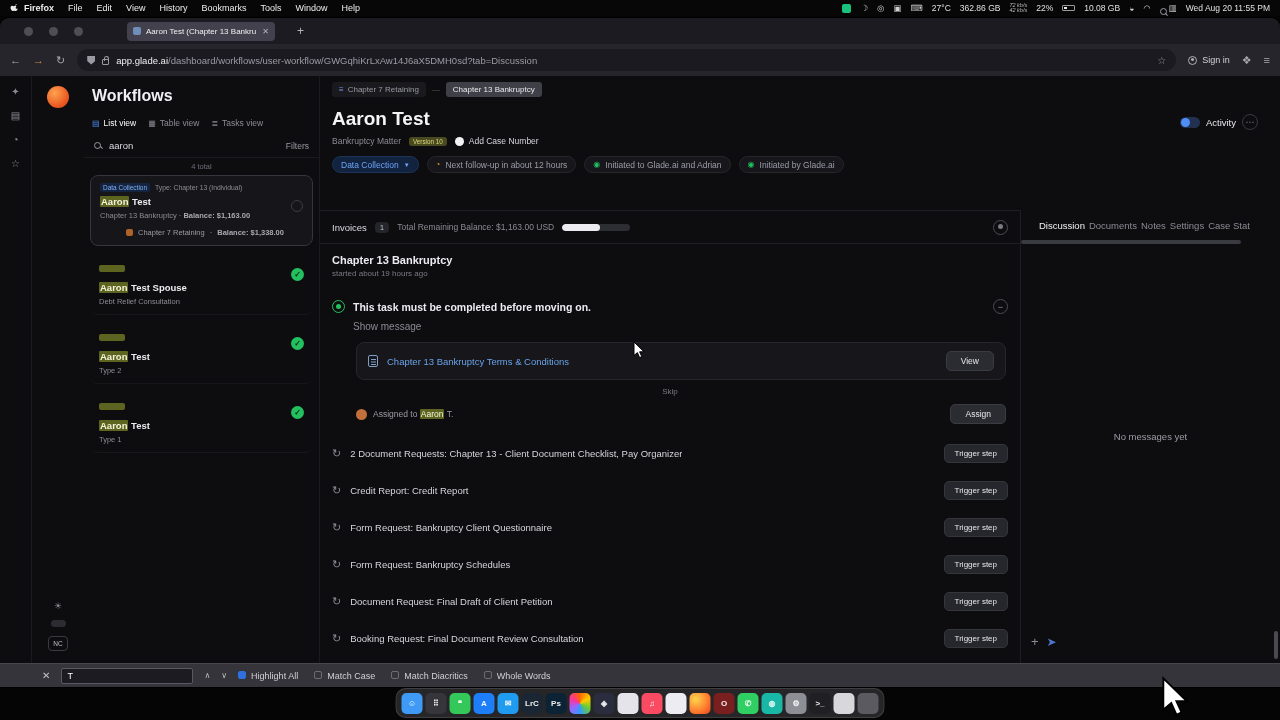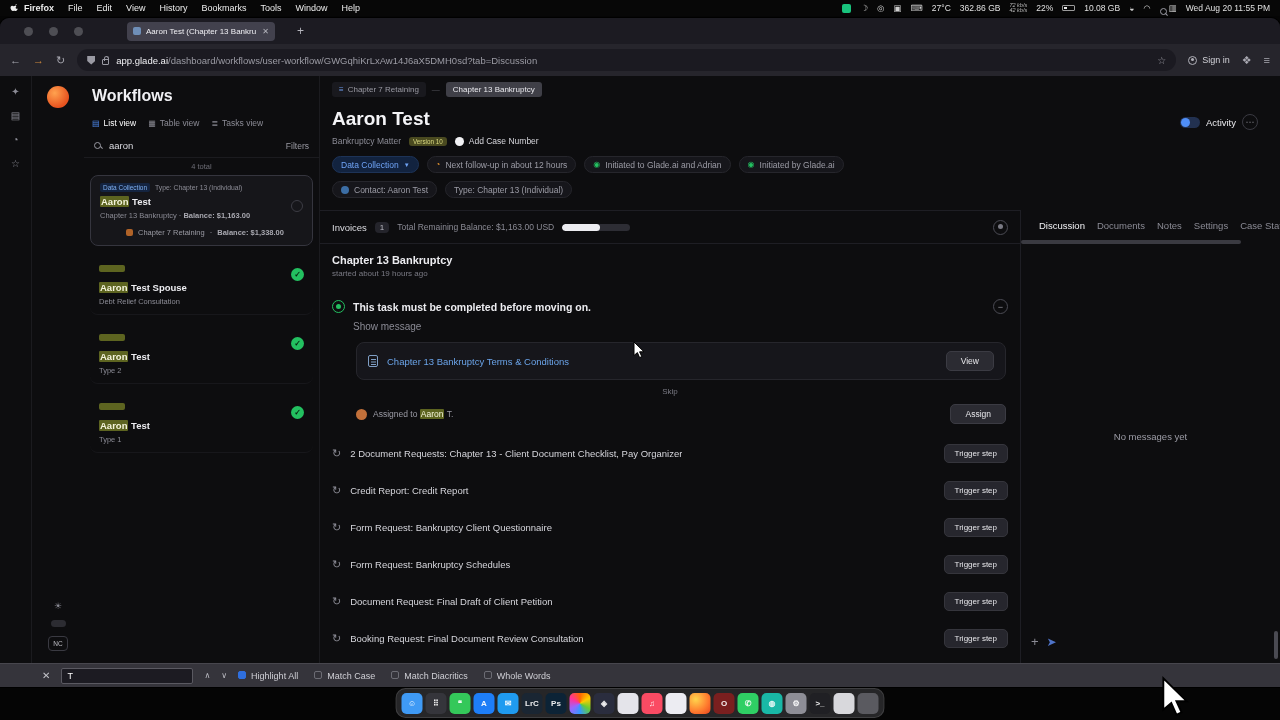--- a/index.html
+++ b/index.html
@@ -139,21 +139,21 @@
   .assignrow{display:flex;align-items:center;gap:6px;margin:8px 2px 0 24px}
   .avatar{width:11px;height:11px;border-radius:50%;background:#c2703a;flex:none}
   .assigntext{font-size:8.5px;color:#9c9ca6}
   .steps{margin-top:20px;display:flex;flex-direction:column;gap:18px}
   .steprow{display:flex;align-items:center;gap:9px}
   .spin{color:#8b8b95;font-size:11px;flex:none}
   .steplabel{font-size:9.5px;color:#d6d6dc;white-space:nowrap;overflow:hidden;text-overflow:ellipsis}
   .btn.trigger{margin-left:auto;background:#26262d;border-color:#35353c;font-size:8px;padding:4px 10px;flex:none}
 
   .panel{width:260px;border-left:1px solid #1e1e24;display:flex;flex-direction:column;flex:none;position:relative}
-  .ptabs{display:flex;gap:12px;padding:10px 0 9px 18px;font-size:9.5px;color:#8b8b95;white-space:nowrap;overflow:hidden}
+  .ptabs{display:flex;gap:4px;padding:10px 0 9px 18px;font-size:9.5px;color:#8b8b95;white-space:nowrap;overflow:hidden}
   .ptab.active{color:#f2f2f5}
   .pthumb{height:4px;width:220px;background:#3a3a41;border-radius:2px;margin-left:0}
   .pempty{flex:1;display:flex;align-items:center;justify-content:center;font-size:9.5px;color:#9c9ca6}
   .pinput{display:flex;align-items:center;gap:8px;padding:6px 10px 14px}
   .plus{font-size:13px;color:#8b8b95}
   .msginput{flex:1;height:24px;background:#121217;border:1px solid #222228;border-radius:12px;color:#dcdce2;font-size:9px;padding:0 10px;outline:none;font-family:inherit}
   .msginput::placeholder{color:#8b8b95}
   .send{color:#4f74c9;font-size:12px}
   .vthumb{position:absolute;right:2px;bottom:4px;width:4px;height:28px;border-radius:2px;background:#4a4a52}
 
@@ -339,29 +339,20 @@
               <span class="ic orange">◔</span>
               <span>Next follow-up in about 12 hours</span>
             </span>
           <span class="chip">
               <span class="ic green">◉</span>
               <span>Initiated to Glade.ai and Adrian</span>
             </span>
           <span class="chip">
               <span class="ic green">◉</span>
               <span>Initiated by Glade.ai</span>
-            </span>
-        </div>
-        <div class="contactrow">
-          <span class="chip">
-              <span class="mini-av"></span>
-              <span>Contact: Aaron Test</span>
-            </span>
-          <span class="chip">
-              <span>Type: Chapter 13 (Individual)</span>
             </span>
         </div>
         <div class="activity">
           <span class="tgl"></span>
           <span class="actlabel">Activity</span>
           <span class="roundbtn">⋯</span>
         </div>
       </div>
 
       <div class="cols">

